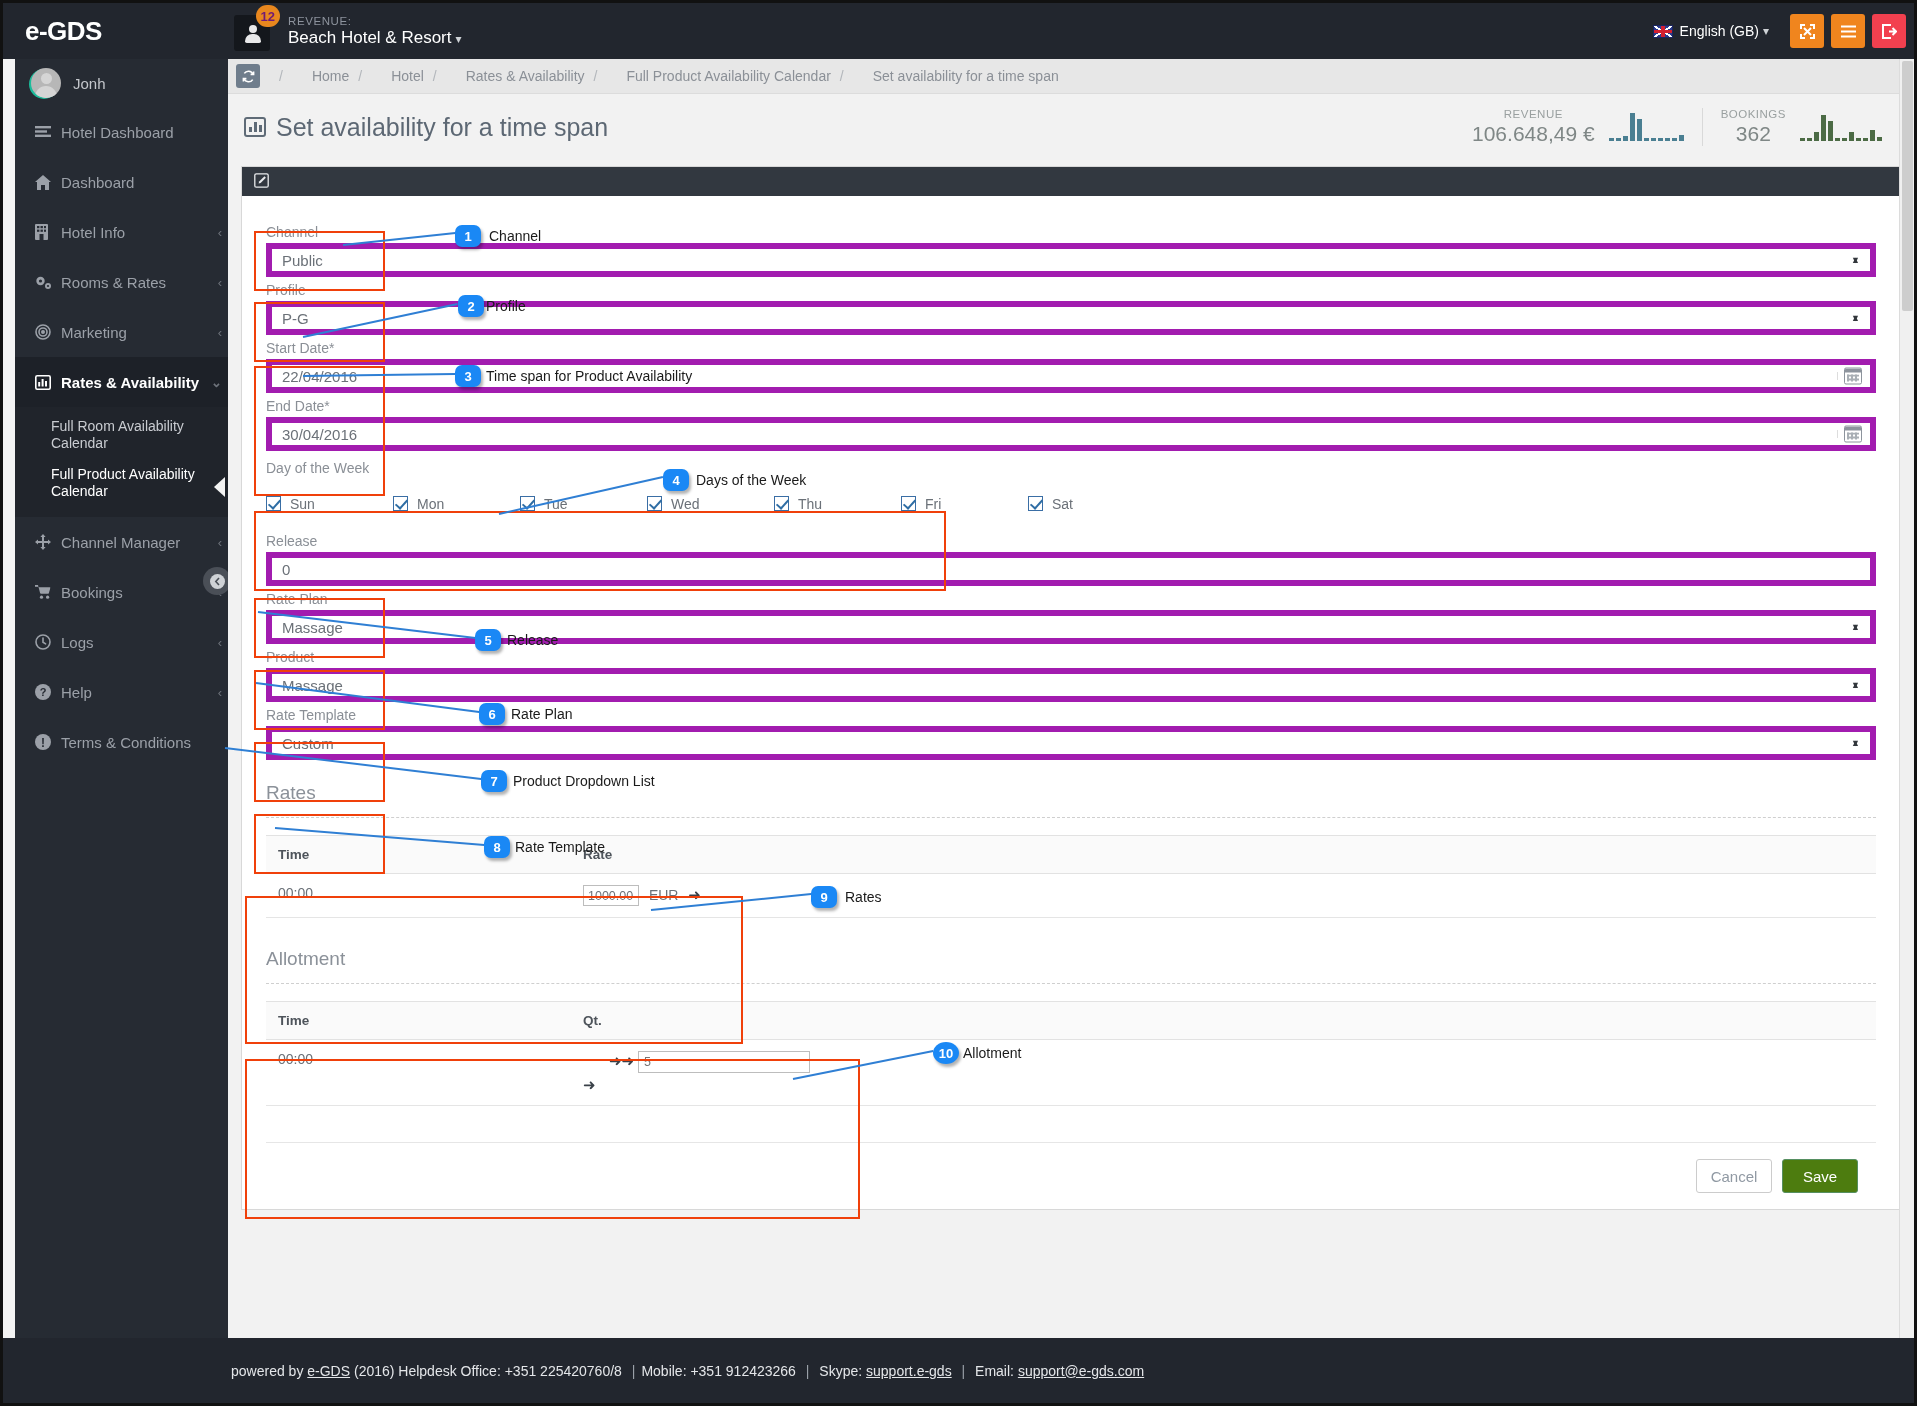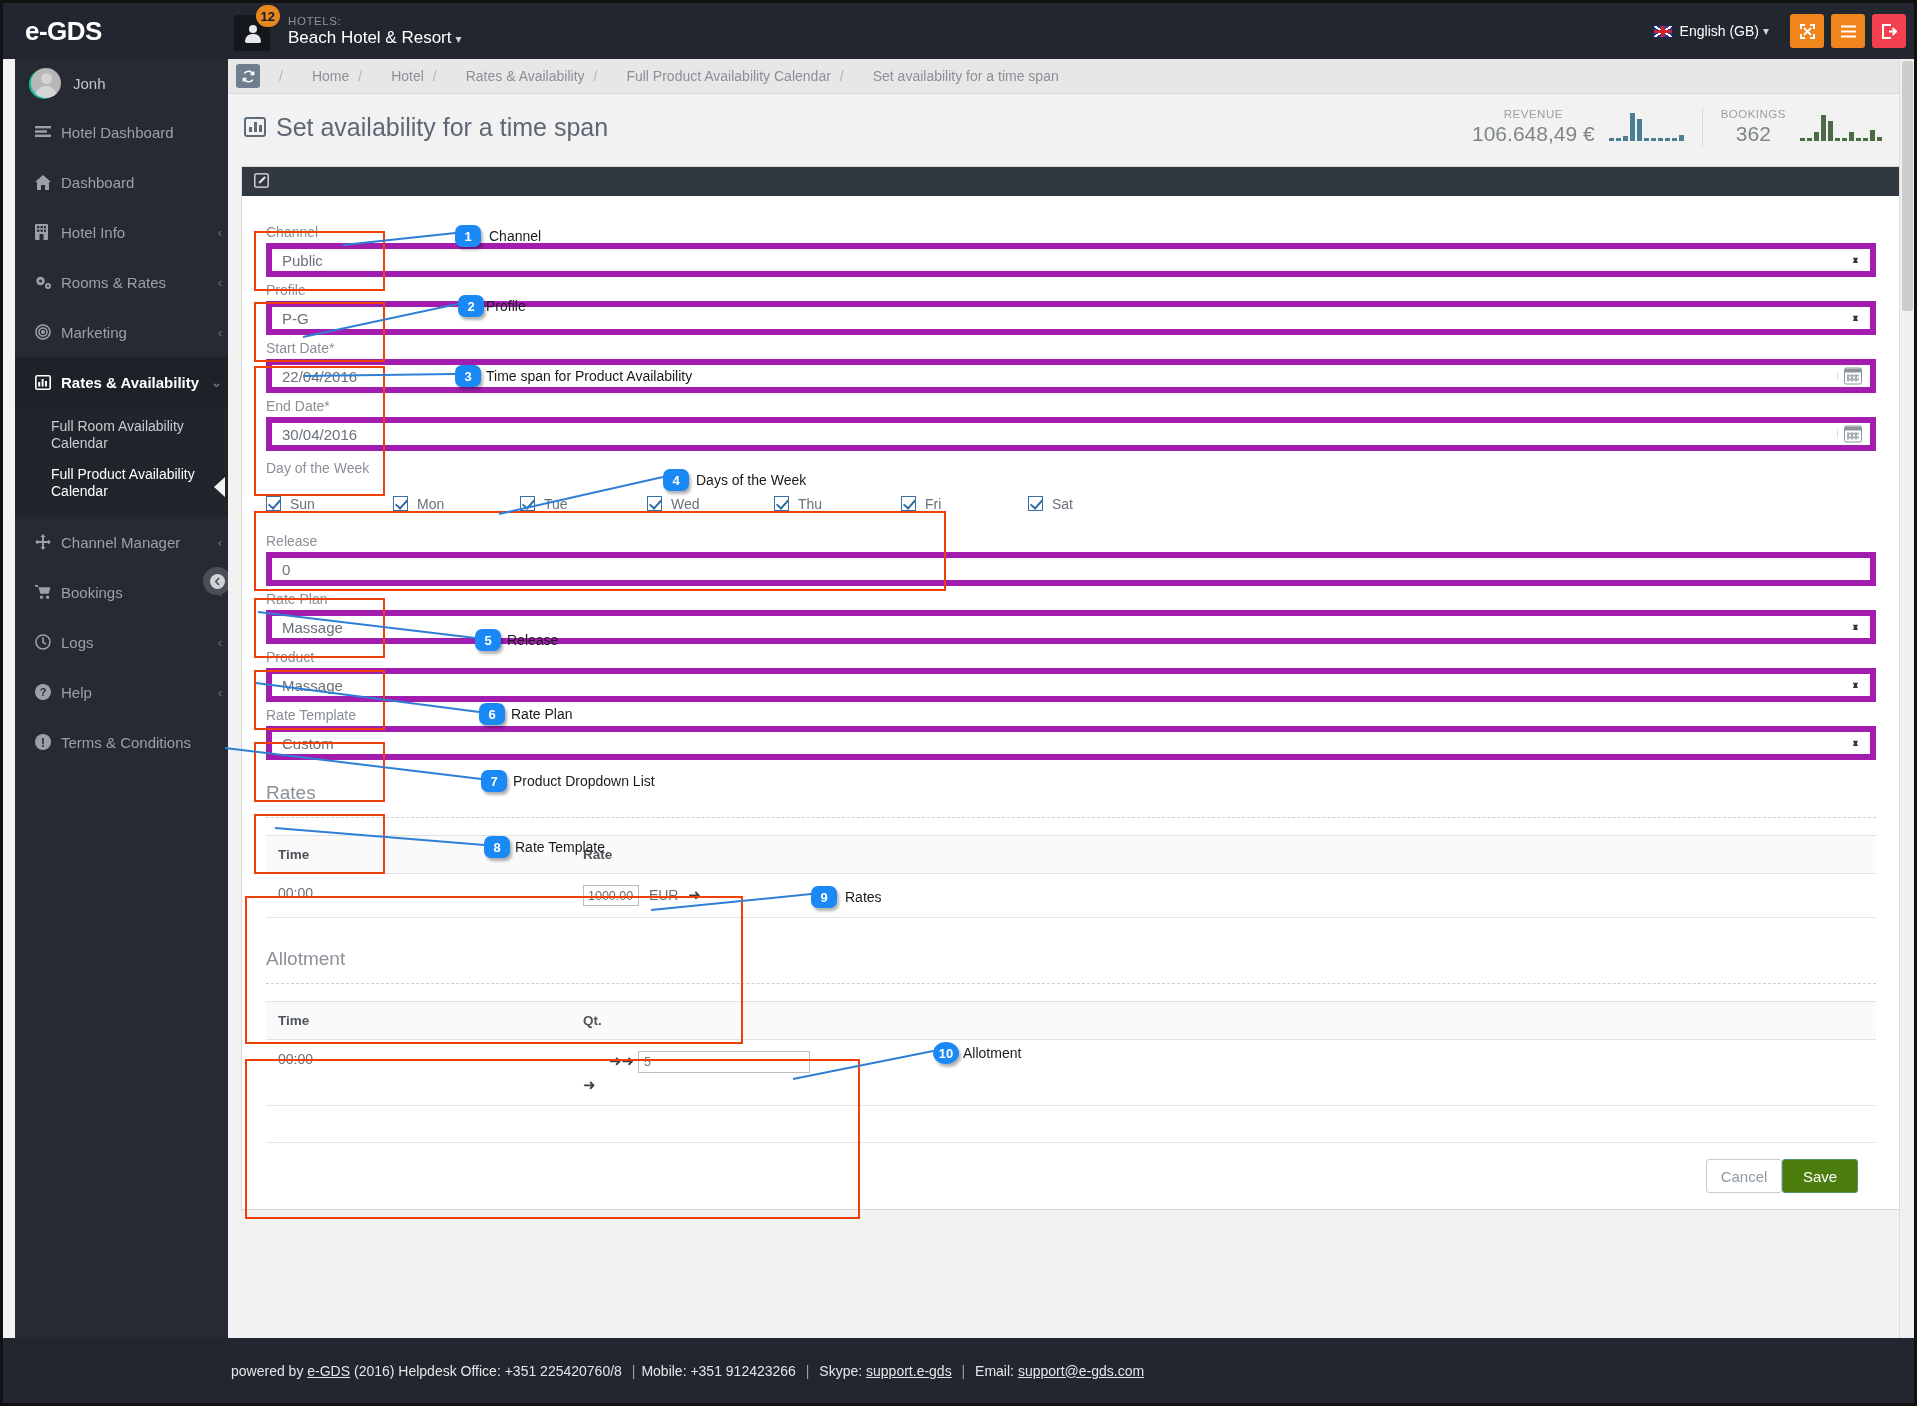--- a/index.html
+++ b/index.html
@@ -43,21 +43,21 @@
     content: ""; position: absolute; left: 5px; top: 0; width: 8px; height: 8px;
     border-radius: 50%; background: #e9e9ea;
   }
   .user-glyph:after {
     content: ""; position: absolute; left: 1px; top: 9px; width: 16px; height: 9px;
     border-radius: 8px 8px 2px 2px; background: #e9e9ea;
   }
   .notif-count {
     position: absolute; right: -6px; top: -6px;
     min-width: 24px; height: 22px; padding: 0 5px;
-    border-radius: 11px; background: #e8871e; color: #0f172a;
+    border-radius: 11px; background: #e8871e; color: #701a75;
     font-size: 13px; font-weight: bold;
     display: flex; align-items: center; justify-content: center;
   }
   .hotels-label { color: #8d939d; font-size: 11.5px; letter-spacing: 0.6px; }
   .hotels-name { color: #fff; font-size: 17px; margin-top: 1px; }
   .caret-dn { font-size: 12px; color: #cfd2d6; margin-left: 4px; }
 
   .top-right {
     margin-left: auto; display: flex; align-items: center; padding-right: 8px; height: 56px;
   }
@@ -249,21 +249,21 @@
   }
   .qt-input {
     display: inline-block; height: 22px; width: 172px; border: 1px solid #bdbdbd;
     background: #fff; font-size: 12.5px; color: #a6a6a6; padding: 2px 5px;
     vertical-align: middle;
   }
   .arrow-g { color: #3a4149; font-size: 15px; }
 
   .panel-footer {
     border-top: 1px solid #e6e6e6; margin-top: 36px; padding: 16px 18px 16px 0;
-    display: flex; justify-content: flex-end; gap: 0; background: #fff;
+    display: flex; justify-content: flex-end; gap: 10px; background: #fff;
   }
   .btn {
     min-width: 76px; height: 34px; border-radius: 3px; font-size: 15px;
     display: flex; align-items: center; justify-content: center; cursor: pointer;
     font-weight: 300;
   }
   .btn-cancel { background: #fff; border: 1px solid #ccc; color: #9099a3; }
   .btn-save { background: #4d7c0f; border: 1px solid #568f61; color: #fff; }
 
   
@@ -307,21 +307,21 @@
   <div class="topbar">
     <div class="brand">e-GDS</div>
     <div class="hotel-block">
       <div class="user-badge-wrap">
         <div class="user-badge">
             <span class="user-glyph"></span>
           </div>
         <div class="notif-count">12</div>
       </div>
       <div>
-        <div class="hotels-label">HOTELS:</div>
+        <div class="hotels-label">REVENUE:</div>
         <div class="hotels-name">
           <span>Beach Hotel &amp; Resort</span><span class="caret-dn">▾</span>
         </div>
       </div>
     </div>
     <div class="top-right">
       <div class="lang">
         <span class="flag"></span>
         <span>English (GB)</span>
         <span class="caret-dn">▾</span>

